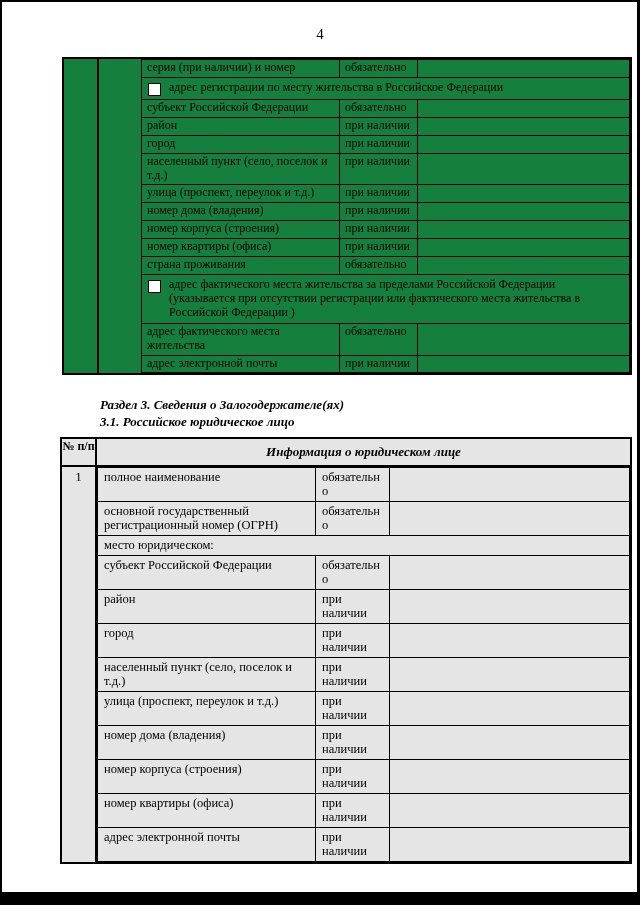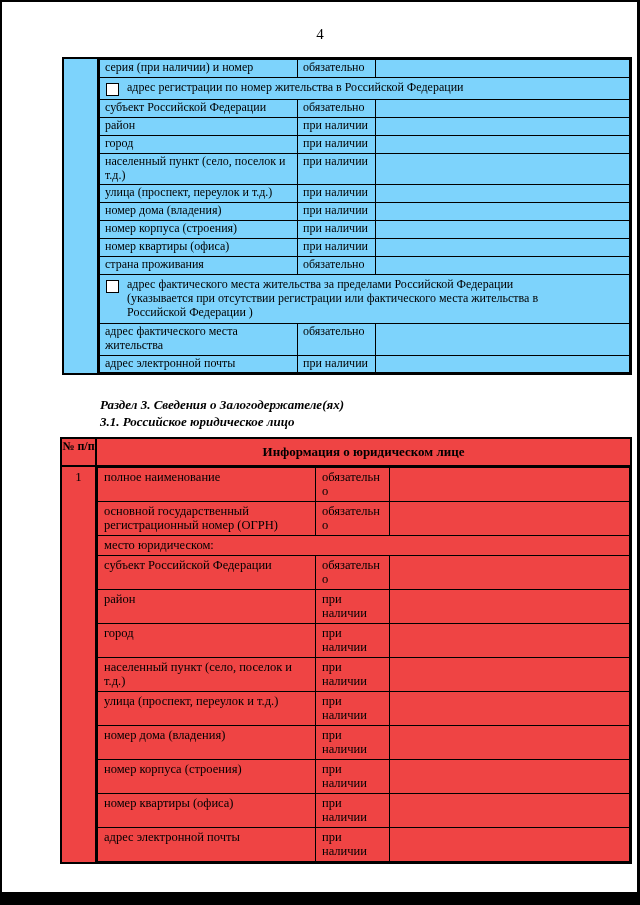--- a/index.html
+++ b/index.html
@@ -15,40 +15,40 @@
   .edge-bottom { bottom:0; left:0; width:100%; height:13px; }
   .edge-left   { top:0; left:0; width:2px; height:100%; }
   .edge-right  { top:0; right:0; width:3px; height:100%; }
 
   .page-number { position:absolute; top:26px; left:0; width:100%; text-align:center; font-size:15px; }
 
   table { border-collapse:collapse; width:100%; table-layout:fixed; }
   td { border:1px solid #000; vertical-align:top; word-wrap:break-word; }
 
   
-  .t1-wrap { position:absolute; left:62px; top:57px; width:566px; display:flex; border:2px solid #000; background:#7dd3fc; }
+  .t1-wrap { position:absolute; left:62px; top:57px; width:566px; display:flex; border:2px solid #000; background:#15803d;gap:42px; }
   .numcol  { flex:0 0 33px; width:33px; border-right:2px solid #000; }
   .t1 td { font-size:12px; line-height:1.16; padding:1px 3px 2px 5px; }
   .t1 col.c-lbl { width:198px; }
   .t1 col.c-req { width:78px; }
   .t1 td.cb { padding:3px 3px 3px 6px; }
   .cbrow { display:flex; }
   .checkbox { width:11px; height:11px; border:1.6px solid #000; flex:0 0 11px; margin:2px 8px 0 0; background:#fff; }
   .cbtext { white-space:pre-line; }
 
   
   .sec3 { position:absolute; left:100px; top:396px; font-weight:bold; font-size:13px; line-height:17px;font-style:italic; }
 
   
-  .t2-wrap { position:absolute; left:60px; top:437px; width:568px; border:2px solid #000; background:#ef4444; }
+  .t2-wrap { position:absolute; left:60px; top:437px; width:568px; border:2px solid #000; background:#e5e5e5; }
   .t2-header { display:flex; border-bottom:2px solid #000; align-items:stretch; }
   .t2-num-h { flex:0 0 33px; width:33px; border-right:2px solid #000; font-weight:bold; font-size:12px;
               line-height:1.15; text-align:center; padding-top:1px; }
   .t2-info-h { flex:1; display:flex; align-items:center; justify-content:center;
-               font-weight:bold; font-size:13px; padding:5px 4px; text-align:center; }
+               font-weight:bold; font-size:13px; padding:5px 4px; text-align:center;font-style:italic; }
   .t2-body { display:flex; }
   .t2-numcell { flex:0 0 33px; width:33px; border-right:2px solid #000; text-align:center;
                 font-size:13px; padding-top:2px; }
   .t2-inner { flex:1; }
   .t2 td { font-size:12.5px; line-height:1.12; padding:2px 3px 3px 6px; }
   .t2 col.c-lbl { width:218px; }
   .t2 col.c-req { width:74px; }
   .t2 td.req { white-space:pre-line; }
 </style>
 </head>
@@ -73,21 +73,21 @@
       <tbody id="t1-body">
           <tr>
             <td class="lbl">серия (при наличии) и номер</td>
             <td class="req">обязательно</td>
             <td class="val"></td>
           </tr>
           <tr>
             <td class="cb" colspan="3">
               <div class="cbrow">
                 <span class="checkbox"></span>
-                <div class="cbtext">адрес регистрации по номер жительства в Российской Федерации</div>
+                <div class="cbtext">адрес регистрации по месту жительства в Российское Федерации</div>
               </div>
             </td>
           </tr>
           <tr>
             <td class="lbl">субъект Российской Федерации</td>
             <td class="req">обязательно</td>
             <td class="val"></td>
           </tr>
           <tr>
             <td class="lbl">район</td>

